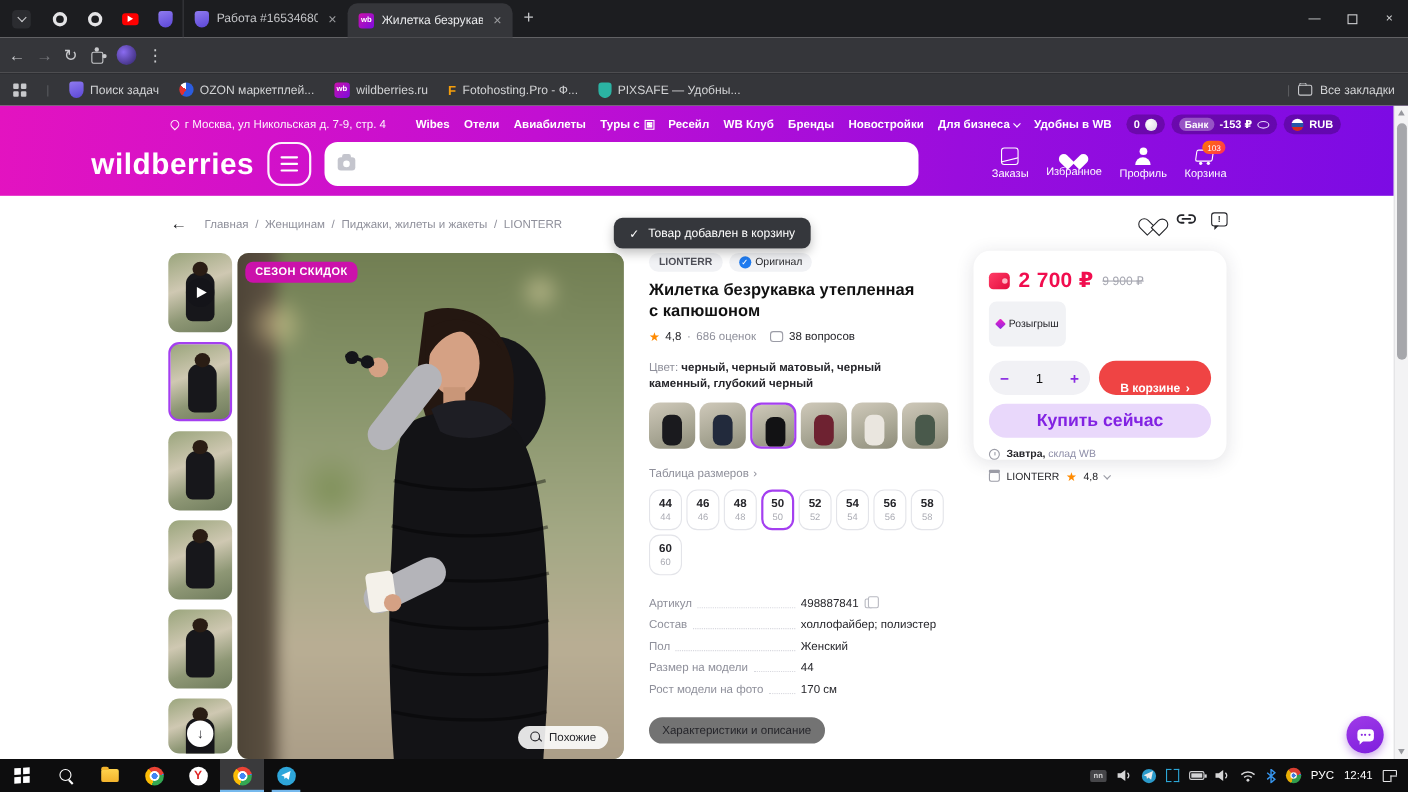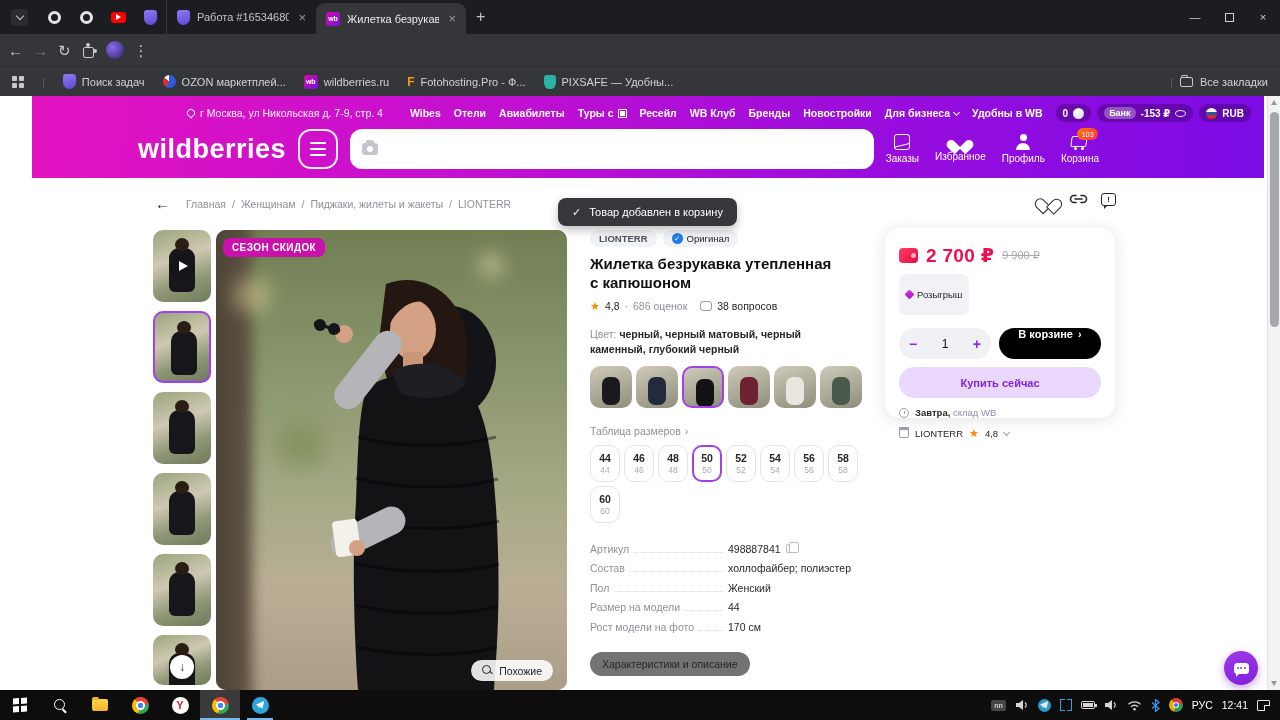--- a/index.html
+++ b/index.html
@@ -49,39 +49,39 @@
 .bm{display:flex;align-items:center;gap:6px;white-space:nowrap;}
 .bm-sep{color:#5c5d61;}
 .oz{width:13px;height:13px;border-radius:50%;background:conic-gradient(#2b5cdf 0 60%,#e03131 60% 85%,#fff 85% 100%);}
 .ffav{color:#f59e0b;font-weight:bold;font-size:12px;}
 .pix{width:12px;height:14px;background:#2bb3a3;border-radius:3px 3px 45% 45%;}
 .allbm{margin-left:auto;display:flex;align-items:center;gap:7px;}
 .folder-ic{width:13px;height:10px;border:1.3px solid #c8c9cc;border-radius:2px;position:relative;}
 .folder-ic::before{content:"";position:absolute;top:-3px;left:0;width:5px;height:2px;border:1.3px solid #c8c9cc;border-bottom:none;border-radius:2px 2px 0 0;}
 
 
-.wbheader{position:absolute;top:96px;left:0;right:16px;height:82px;background:linear-gradient(96deg,#e313c0 0%,#c20fd2 38%,#9a0ddd 68%,#7b0be4 100%);color:#fff;z-index:3;margin-left:32px;}
+.wbheader{position:absolute;top:96px;left:0;right:0;height:82px;background:linear-gradient(96deg,#e313c0 0%,#c20fd2 38%,#9a0ddd 68%,#7b0be4 100%);color:#fff;z-index:3;}
 .wbtop{display:flex;align-items:center;height:30px;padding:4px 170px 0 155px;font-size:10.5px;font-weight:bold;gap:13px;white-space:nowrap;}
 .addr{display:flex;align-items:center;gap:5px;opacity:.95;margin-right:14px;font-weight:normal;}
 .pin-ic{width:8px;height:8px;border:1.5px solid #fff;border-radius:50% 50% 50% 0;transform:rotate(-45deg);}
 .wbtop a{color:#fff;text-decoration:none;display:flex;align-items:center;gap:4px;}
 .qr-ic{width:9px;height:9px;border:1px solid #fff;position:relative;}
 .qr-ic::after{content:"";position:absolute;inset:1px;background:
  linear-gradient(#fff,#fff) 0 0/3px 3px no-repeat,
  linear-gradient(#fff,#fff) 100% 0/2px 2px no-repeat,
  linear-gradient(#fff,#fff) 0 100%/2px 2px no-repeat,
  linear-gradient(#fff,#fff) 100% 100%/3px 3px no-repeat;}
 .chev-w{display:inline-block;width:5px;height:5px;border-right:1.5px solid #fff;border-bottom:1.5px solid #fff;transform:rotate(45deg);margin-top:-2px;}
 .wbtop-right{margin-left:auto;display:flex;align-items:center;gap:6px;}
 .pill{background:rgba(20,0,40,.28);border-radius:10px;height:18px;display:flex;align-items:center;gap:5px;padding:0 7px;font-size:10px;font-weight:bold;}
 .coin{width:11px;height:11px;border-radius:50%;background:radial-gradient(circle at 35% 35%,#fff,#d8d8e2);}
 .bank-tag{background:rgba(255,255,255,.3);border-radius:8px;padding:1px 5px;font-size:9px;}
 .eye{width:11px;height:7px;border:1.2px solid #e8d8ff;border-radius:50%;}
 .ruflag{width:11px;height:11px;border-radius:50%;background:linear-gradient(180deg,#fff 0 34%,#2656a8 34% 67%,#d52b1e 67% 100%);}
-.wbmain{display:flex;align-items:center;height:52px;padding:0 165px 6px 106px;gap:12px;}
+.wbmain{display:flex;align-items:center;height:52px;padding:0 165px 6px 83px;gap:12px;}
 .wblogo{font-size:27px;font-weight:bold;letter-spacing:.5px;line-height:1;}
 .burger{width:40px;height:40px;border:2px solid rgba(255,255,255,.95);border-radius:13px;display:flex;flex-direction:column;justify-content:center;align-items:center;gap:4px;flex:0 0 auto;}
 .burger i{width:16px;height:2px;background:#fff;border-radius:2px;}
 .searchwrap{width:540px;height:40px;background:#fff;border-radius:12px;display:flex;align-items:center;padding:0 12px;gap:8px;}
 .searchwrap input{flex:1;border:none;outline:none;font-size:12px;color:#333;font-family:inherit;background:transparent;}
 .searchwrap input::placeholder{color:#a5a6b0;}
 .cam{width:16px;height:12px;background:#c4c5cd;border-radius:3px;position:relative;}
 .cam::before{content:"";position:absolute;top:-3px;left:4px;width:8px;height:4px;background:#c4c5cd;border-radius:2px 2px 0 0;}
 .cam::after{content:"";position:absolute;left:5px;top:3px;width:6px;height:6px;border-radius:50%;background:#fff;}
 .wbmenu{margin-left:auto;display:flex;gap:16px;}
@@ -186,22 +186,22 @@
 .wallet{width:19px;height:15px;border-radius:4px;background:linear-gradient(135deg,#ff3d67,#e30b3c);position:relative;}
 .wallet::after{content:"";position:absolute;right:2px;top:5px;width:5px;height:5px;border-radius:50%;background:#ffb3c2;}
 .price{font-size:19px;font-weight:bold;color:#f10d4e;letter-spacing:.3px;}
 .oldprice{font-size:11px;color:#a5a6b0;text-decoration:line-through;}
 .rafflechip{margin-top:7px;display:inline-flex;align-items:center;gap:4px;background:#f1f2f5;border-radius:7px;padding:15px 7px;font-size:9.5px;color:#26262b;}
 .diamond{width:7px;height:7px;background:linear-gradient(135deg,#f01ec4,#8a2be2);transform:rotate(45deg);border-radius:1px;}
 .ctrls{margin-top:13px;display:flex;gap:8px;}
 .stepper{width:92px;height:31px;background:#f1f1f5;border-radius:16px;display:flex;align-items:center;justify-content:space-between;padding:0 10px;}
 .stepper .pm{color:#8a2be2;font-size:14px;font-weight:bold;}
 .stepper .qty{font-size:12px;color:#111;}
-.incart{flex:1;height:31px;border-radius:16px;background:#000000;color:#fff;font-size:11px;font-weight:bold;display:flex;align-items:flex-start;justify-content:center;gap:5px;}
-.buynow{margin-top:8px;width:100%;height:31px;border-radius:16px;background:#e9d8fb;color:#8222e3;font-size:11px;font-weight:bold;display:flex;align-items:center;justify-content:center;}
+.incart{flex:1;height:31px;border-radius:16px;background:#ef4444;color:#fff;font-size:11px;font-weight:bold;display:flex;align-items:flex-end;justify-content:center;gap:5px;}
+.buynow{margin-top:8px;width:100%;height:31px;border-radius:16px;background:#e9d8fb;color:#8222e3;font-size:16px;font-weight:bold;display:flex;align-items:center;justify-content:center;}
 .metarow{margin-top:9px;display:flex;align-items:center;gap:6px;font-size:9.5px;color:#26262b;}
 .clock{width:10px;height:10px;border:1.3px solid #9b9ca6;border-radius:50%;position:relative;}
 .clock::after{content:"";position:absolute;left:4px;top:2px;width:1.3px;height:3px;background:#9b9ca6;}
 .shop{width:10px;height:9px;border:1.3px solid #9b9ca6;border-radius:2px;position:relative;}
 .shop::before{content:"";position:absolute;left:-1px;top:-3px;width:10px;height:2.5px;background:#9b9ca6;border-radius:1px;}
 .chev-g{display:inline-block;width:5px;height:5px;border-right:1.4px solid #9b9ca6;border-bottom:1.4px solid #9b9ca6;transform:rotate(45deg);margin-top:-2px;}
 .delivery-place{color:#8e8ea8;}
 
 
 .chatfab{position:absolute;left:1224px;top:473px;width:34px;height:34px;border-radius:50%;background:linear-gradient(160deg,#a03ae8,#7d1fdd);box-shadow:0 3px 8px rgba(120,30,200,.4);display:flex;align-items:center;justify-content:center;z-index:7;}

